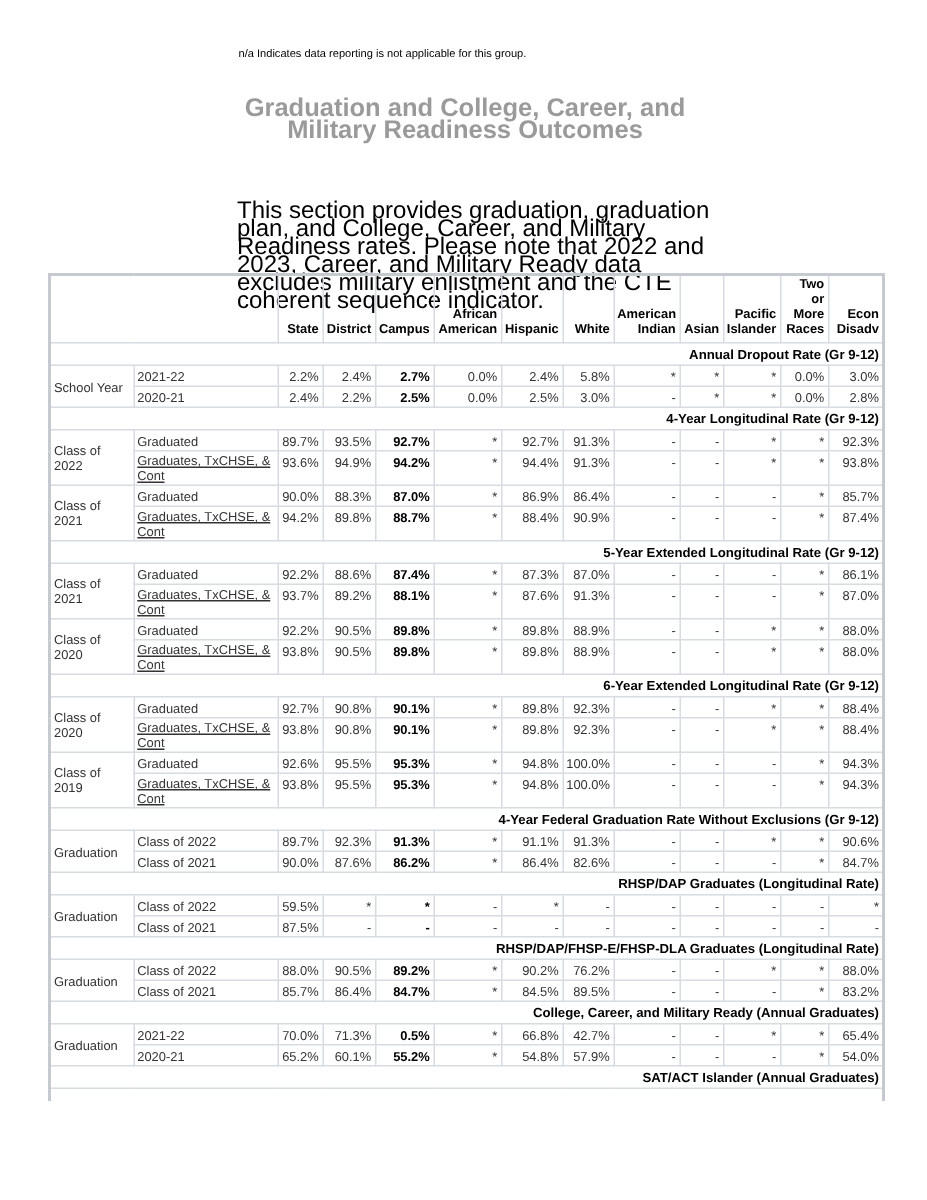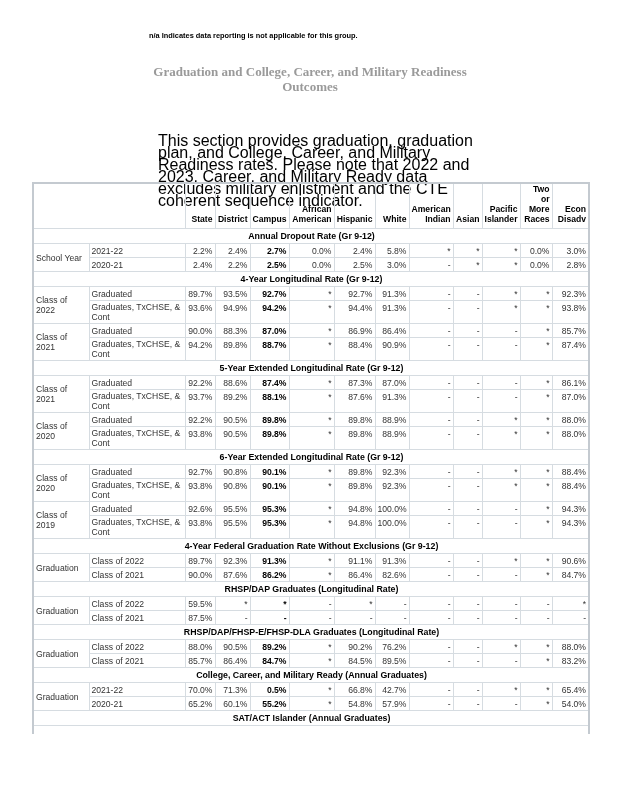--- a/index.html
+++ b/index.html
@@ -1,34 +1,34 @@
 <!DOCTYPE html>
 <html><head>
 <meta charset="utf-8">
 <style>
   html, body { margin:0; padding:0; background:#fff; }
   body { width:618px; height:800px; position:relative; overflow:hidden;
          font-family:"Liberation Sans", sans-serif; color:#000; }
-  .legend { position:absolute; left:149px; top:31px; font-size:7.4px;font-weight:bold; }
+  .legend { position:absolute; left:159px; top:31px; font-size:7.4px; }
   .title { position:absolute; left:140px; top:64px; width:340px; text-align:center;
-           font-size:13px; font-weight:bold; color:#9a9a9a; line-height:15px;font-family:Liberation Serif, serif; }
+           font-size:17px; font-weight:bold; color:#9a9a9a; line-height:15px; }
   .intro { position:absolute; left:158px; top:122px; width:320px; font-size:16px; line-height:12px;margin-top:13px; }
   table { position:absolute; left:32px; top:182px; width:556px; border-collapse:collapse;
           font-size:8.6px; table-layout:fixed;
           border-left:2px solid #c4cad0; border-right:2px solid #c4cad0; border-top:2px solid #c4cad0; }
   td, th { border:1px solid #d6dce1; padding:0 2px; overflow:hidden; }
   th { font-weight:bold; vertical-align:bottom; text-align:right; line-height:10px; padding-bottom:4px; height:39px; }
-  tr.sec td { font-weight:bold; font-size:8.8px; height:14px; padding-left:3px; border-left:none; border-right:none; text-align:center; }
+  tr.sec td { font-weight:bold; font-size:8.8px; height:14px; padding-left:3px; border-left:none; border-right:none; text-align:right; }
   td.num { text-align:right; color:#333; }
   td.num.b { font-weight:bold; color:#000; }
   td.grp { color:#333; line-height:10px; }
   td.sub { color:#333; line-height:10px; }
   tr.r1 td { height:13px; }
   tr.r2 td.num { vertical-align:top; padding-top:2px; }
-  tr.r2 td.sub { height:22px; }
+  tr.r2 td.sub { height:22px;text-decoration:underline; }
 </style>
 </head>
 <body>
 
 <div class="legend">n/a  Indicates data reporting is not applicable for this group.</div>
 <div class="title">Graduation and College, Career, and Military Readiness Outcomes</div>
 <div class="intro">This section provides graduation, graduation plan, and College, Career, and Military Readiness rates. Please note that 2022 and 2023, Career, and Military Ready data excludes military enlistment and the CTE coherent sequence indicator.</div>
 
 <table>
   <colgroup>

